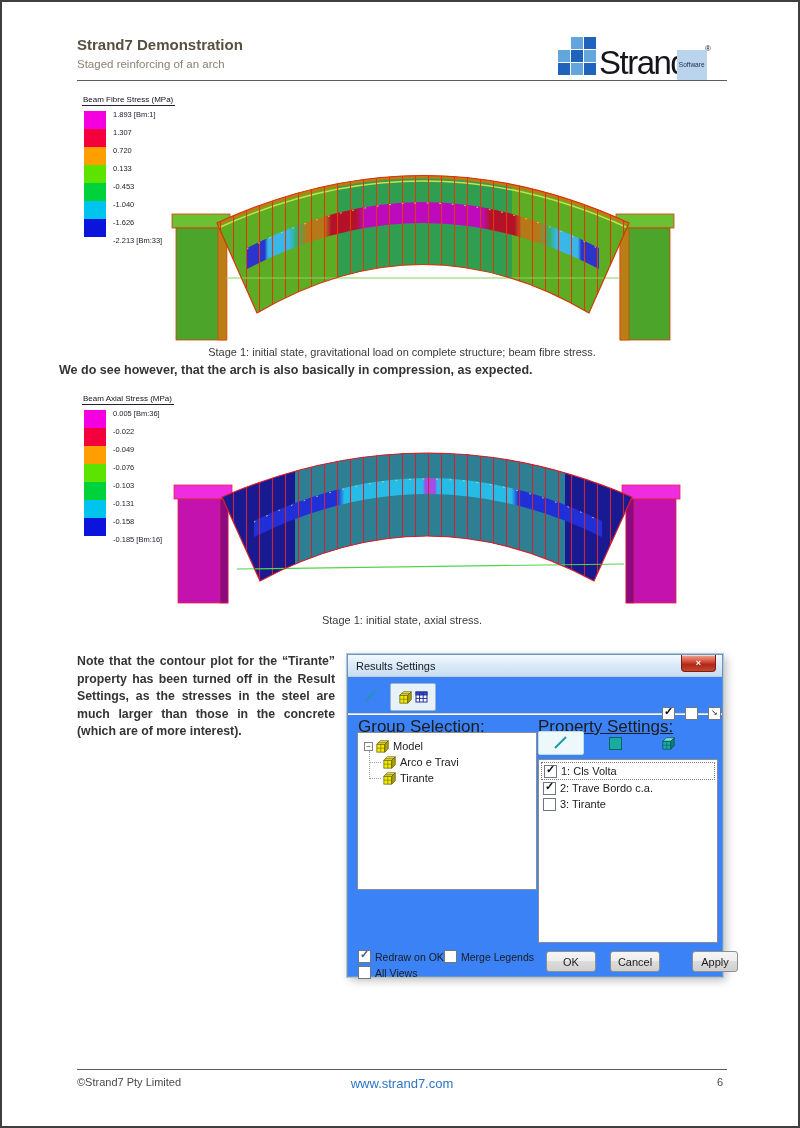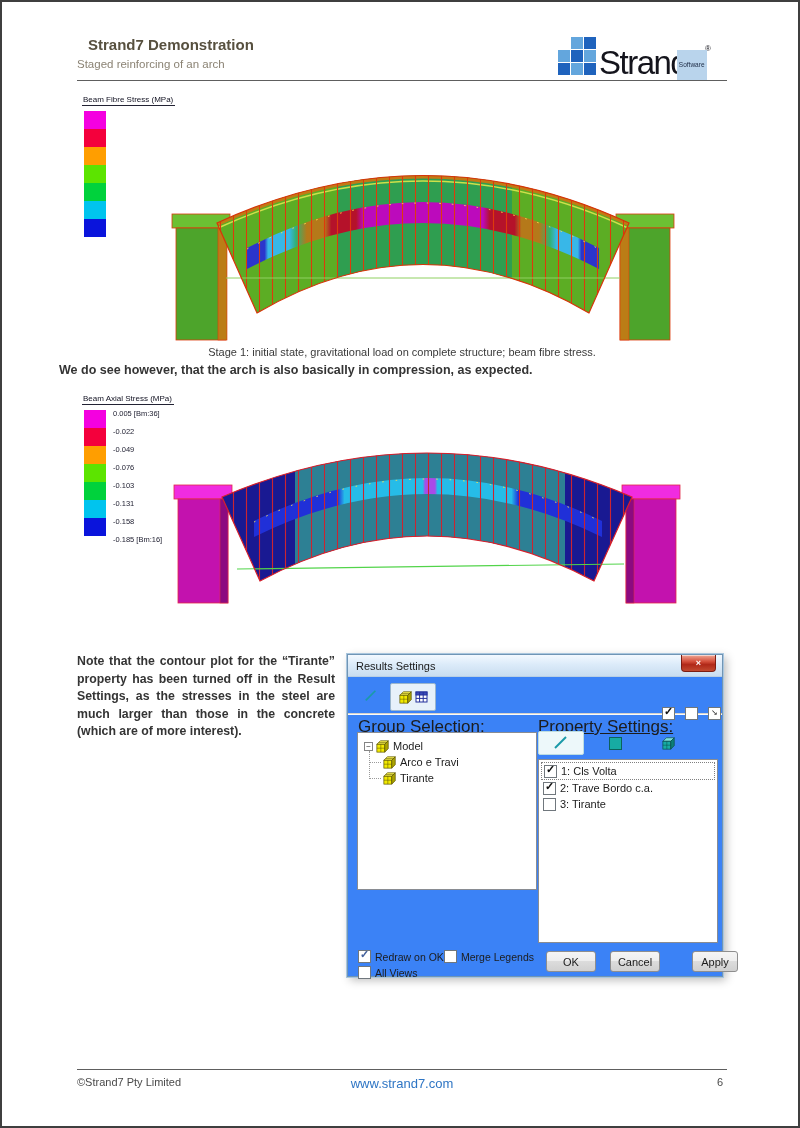--- a/index.html
+++ b/index.html
@@ -1,19 +1,19 @@
 <!DOCTYPE html>
 <html><head>
 <meta charset="utf-8">
 <style>
   html,body{margin:0;padding:0;background:#e8e8e8;font-family:"Liberation Sans",sans-serif;}
   .page{position:relative;width:800px;height:1128px;background:#fff;border:2px solid #3f3f3f;box-sizing:border-box;overflow:hidden;}
   .abs{position:absolute;}
   
-  .hdr-title{left:86px;top:34px;font-size:15px;font-weight:bold;color:#57503f;}
+  .hdr-title{left:75px;top:34px;font-size:15px;font-weight:bold;color:#57503f;}
   .hdr-sub{left:75px;top:56px;font-size:11.5px;color:#8b8374;}
   .rule{left:75px;width:650px;height:0;border-top:1px solid #5e5e5e;}
   .logo{left:556px;top:28px;width:172px;height:48px;display:flex;align-items:flex-end;}
   .logo-grid{display:grid;grid-template-columns:repeat(3,12px);grid-template-rows:repeat(3,12px);gap:1px;margin-right:3px;margin-bottom:3px;}
   .lg{width:12px;height:12px;}
   .lg.d{background:#1f63bd;} .lg.l{background:#63a6dd;} .lg.n{background:transparent;}
   .logo-word{font-size:33px;color:#14141c;letter-spacing:-1.5px;line-height:30px;position:relative;}
   .logo-sub{position:absolute;right:2px;bottom:-2px;font-size:6.5px;letter-spacing:0;color:#1c2a44;background:#b9d4ec;padding:0 2px;}
   .logo-reg{font-size:8px;vertical-align:top;position:relative;top:-14px;left:1px;color:#14141c;}
   
@@ -141,20 +141,30 @@
     <div class="legend-title">Beam Fibre Stress  (MPa)</div>
     <div class="legend-body">
       <div class="legend-bar">
         <div class="swatch" style="background: rgb(244, 0, 224);"></div>
         <div class="swatch" style="background: rgb(244, 0, 60);"></div>
         <div class="swatch" style="background: rgb(255, 158, 0);"></div>
         <div class="swatch" style="background: rgb(92, 228, 0);"></div>
         <div class="swatch" style="background: rgb(0, 210, 60);"></div>
         <div class="swatch" style="background: rgb(0, 196, 238);"></div>
         <div class="swatch" style="background: rgb(10, 20, 220);"></div>
+      </div>
+      <div class="legend-labels">
+        <div class="legend-label">1.893 [Bm:1]</div>
+        <div class="legend-label">1.307</div>
+        <div class="legend-label">0.720</div>
+        <div class="legend-label">0.133</div>
+        <div class="legend-label">-0.453</div>
+        <div class="legend-label">-1.040</div>
+        <div class="legend-label">-1.626</div>
+        <div class="legend-label">-2.213 [Bm:33]</div>
       </div>
     </div>
   </div>
 
   <svg class="abs" style="left:160px;top:126px" width="522" height="215" viewBox="0 0 522 215">
     <defs>
       <clipPath id="a1clip">
           <path d="M55,95 Q261,0 467,95 L427,185 Q261,88 95,185 Z"></path>
         </clipPath>
       <linearGradient id="a1band" gradientUnits="userSpaceOnUse" x1="85" y1="0" x2="437" y2="0">
@@ -270,20 +280,21 @@
       <rect x="0" y="0" width="530" height="200" fill="#191992"></rect>
       <rect x="133" y="0" width="270" height="200" fill="#2d8094"></rect>
       <path d="M92,112 Q265,26 440,112 L440,128 Q265,42 92,128 Z" fill="url(#a2band)"></path>
       <rect x="0" y="0" width="530" height="200" fill="url(#rs2)"></rect>
     </g>
     <path d="M92,113 Q265,27 440,113" stroke="#ffe34a" stroke-width="1" stroke-dasharray="1.5 12" fill="none"></path>
     <line x1="75" y1="160" x2="462" y2="155" stroke="#52d44a" stroke-width="1.2"></line>
     <path d="M60,88 Q265,0 470,88 L432,172 Q265,82 98,172 Z" fill="none" stroke="#d8202a" stroke-width="1.2"></path>
   </svg>
 
+  <div class="abs caption" style="top:612px">Stage 1: initial state, axial stress.</div>
 
   <div class="abs note">Note that the contour plot for the “Tirante” property has been turned off in the Result Settings, as the stresses in the steel are much larger than those in the concrete (which are of more interest).</div>
 
   <div class="abs dialog">
     <div class="dlg-titlebar">
       <span>Results Settings</span>
     </div>
     <div class="dlg-close">
       <span>×</span>
     </div>

